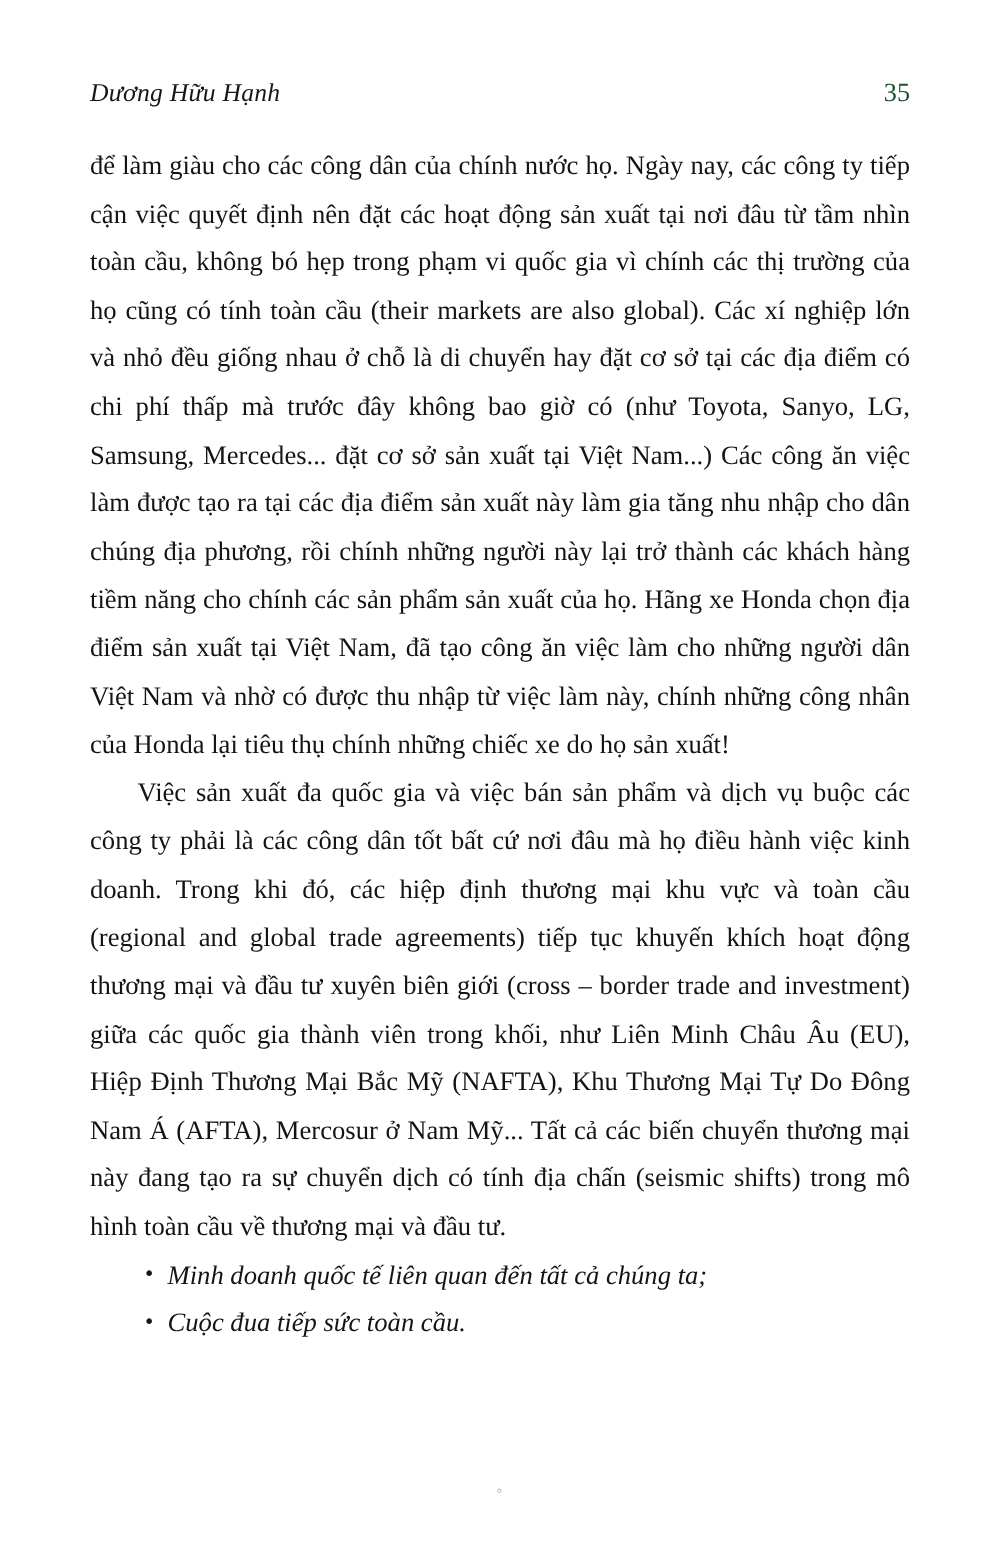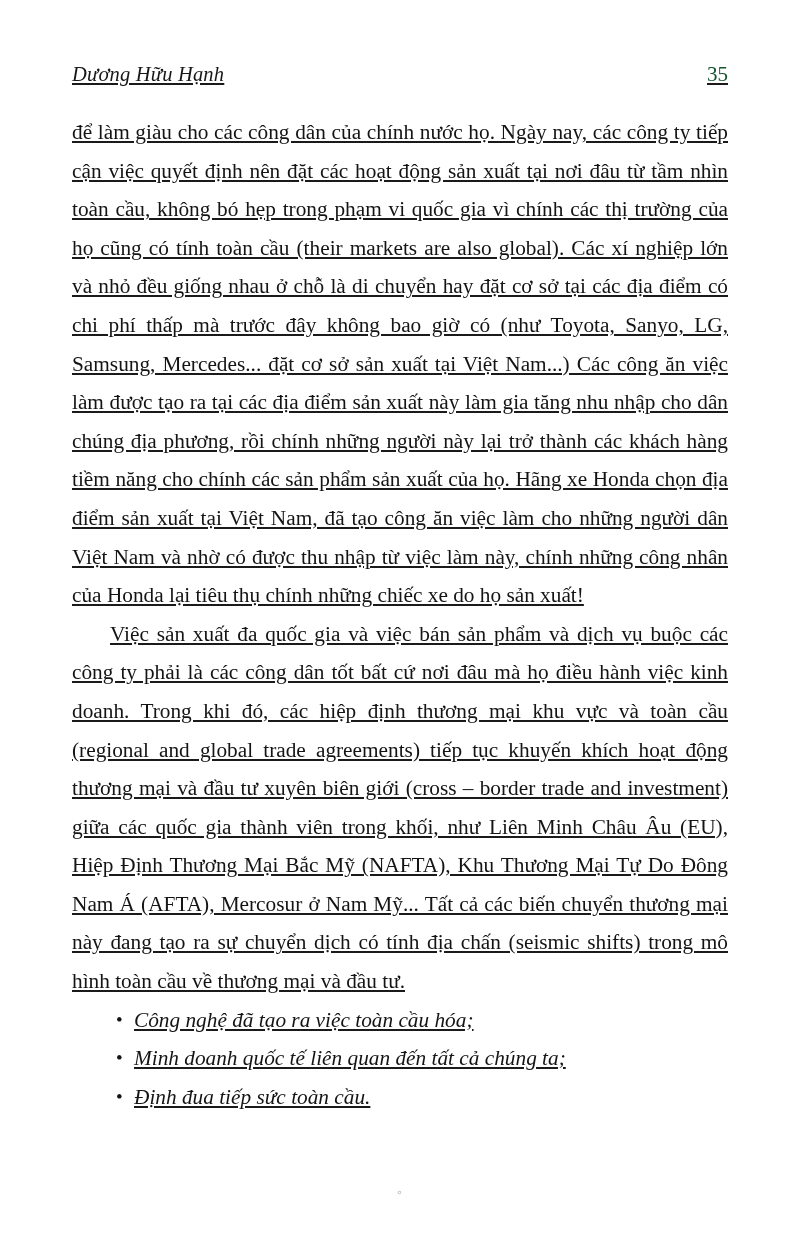--- a/index.html
+++ b/index.html
@@ -16,21 +16,20 @@
     position: relative;
   }
   .page {
     position: absolute;
     left: 0;
     top: 0;
     width: 800px;
     height: 1243px;
     box-sizing: border-box;
     padding: 62px 72px 40px 72px;
-    text-decoration: underline;
   }
   .header {
     display: flex;
     align-items: baseline;
     justify-content: space-between;
     margin-bottom: 26px;
   }
   .header-author {
     font-family: "Liberation Serif", serif;
     font-style: italic;
@@ -95,20 +94,19 @@
   <div class="header">
     <div class="header-author">Dương Hữu Hạnh</div>
     <div class="header-page">35</div>
   </div>
 
   <div class="body-text">
     <p>để làm giàu cho các công dân của chính nước họ. Ngày nay, các công ty tiếp cận việc quyết định nên đặt các hoạt động sản xuất tại nơi đâu từ tầm nhìn toàn cầu, không bó hẹp trong phạm vi quốc gia vì chính các thị trường của họ cũng có tính toàn cầu (their markets are also global). Các xí nghiệp lớn và nhỏ đều giống nhau ở chỗ là di chuyển hay đặt cơ sở tại các địa điểm có chi phí thấp mà trước đây không bao giờ có (như Toyota, Sanyo, LG, Samsung, Mercedes... đặt cơ sở sản xuất tại Việt Nam...) Các công ăn việc làm được tạo ra tại các địa điểm sản xuất này làm gia tăng nhu nhập cho dân chúng địa phương, rồi chính những người này lại trở thành các khách hàng tiềm năng cho chính các sản phẩm sản xuất của họ. Hãng xe Honda chọn địa điểm sản xuất tại Việt Nam, đã tạo công ăn việc làm cho những người dân Việt Nam và nhờ có được thu nhập từ việc làm này, chính những công nhân của Honda lại tiêu thụ chính những chiếc xe do họ sản xuất!</p>
     <p class="indent">Việc sản xuất đa quốc gia và việc bán sản phẩm và dịch vụ buộc các công ty phải là các công dân tốt bất cứ nơi đâu mà họ điều hành việc kinh doanh. Trong khi đó, các hiệp định thương mại khu vực và toàn cầu (regional and global trade agreements) tiếp tục khuyến khích hoạt động thương mại và đầu tư xuyên biên giới (cross – border trade and investment) giữa các quốc gia thành viên trong khối, như Liên Minh Châu Âu (EU), Hiệp Định Thương Mại Bắc Mỹ (NAFTA), Khu Thương Mại Tự Do Đông Nam Á (AFTA), Mercosur ở Nam Mỹ... Tất cả các biến chuyển thương mại này đang tạo ra sự chuyển dịch có tính địa chấn (seismic shifts) trong mô hình toàn cầu về thương mại và đầu tư.</p>
 
     <ul class="bullets">
-      <li>Công nghệ đã tạo ra việc toàn cầu hóa;</li>
       <li>Minh doanh quốc tế liên quan đến tất cả chúng ta;</li>
-      <li>Định đua tiếp sức toàn cầu.</li>
+      <li>Cuộc đua tiếp sức toàn cầu.</li>
     </ul>
   </div>
 
   <div class="footer-mark">∘</div>
 </div>
 
 </body></html>

